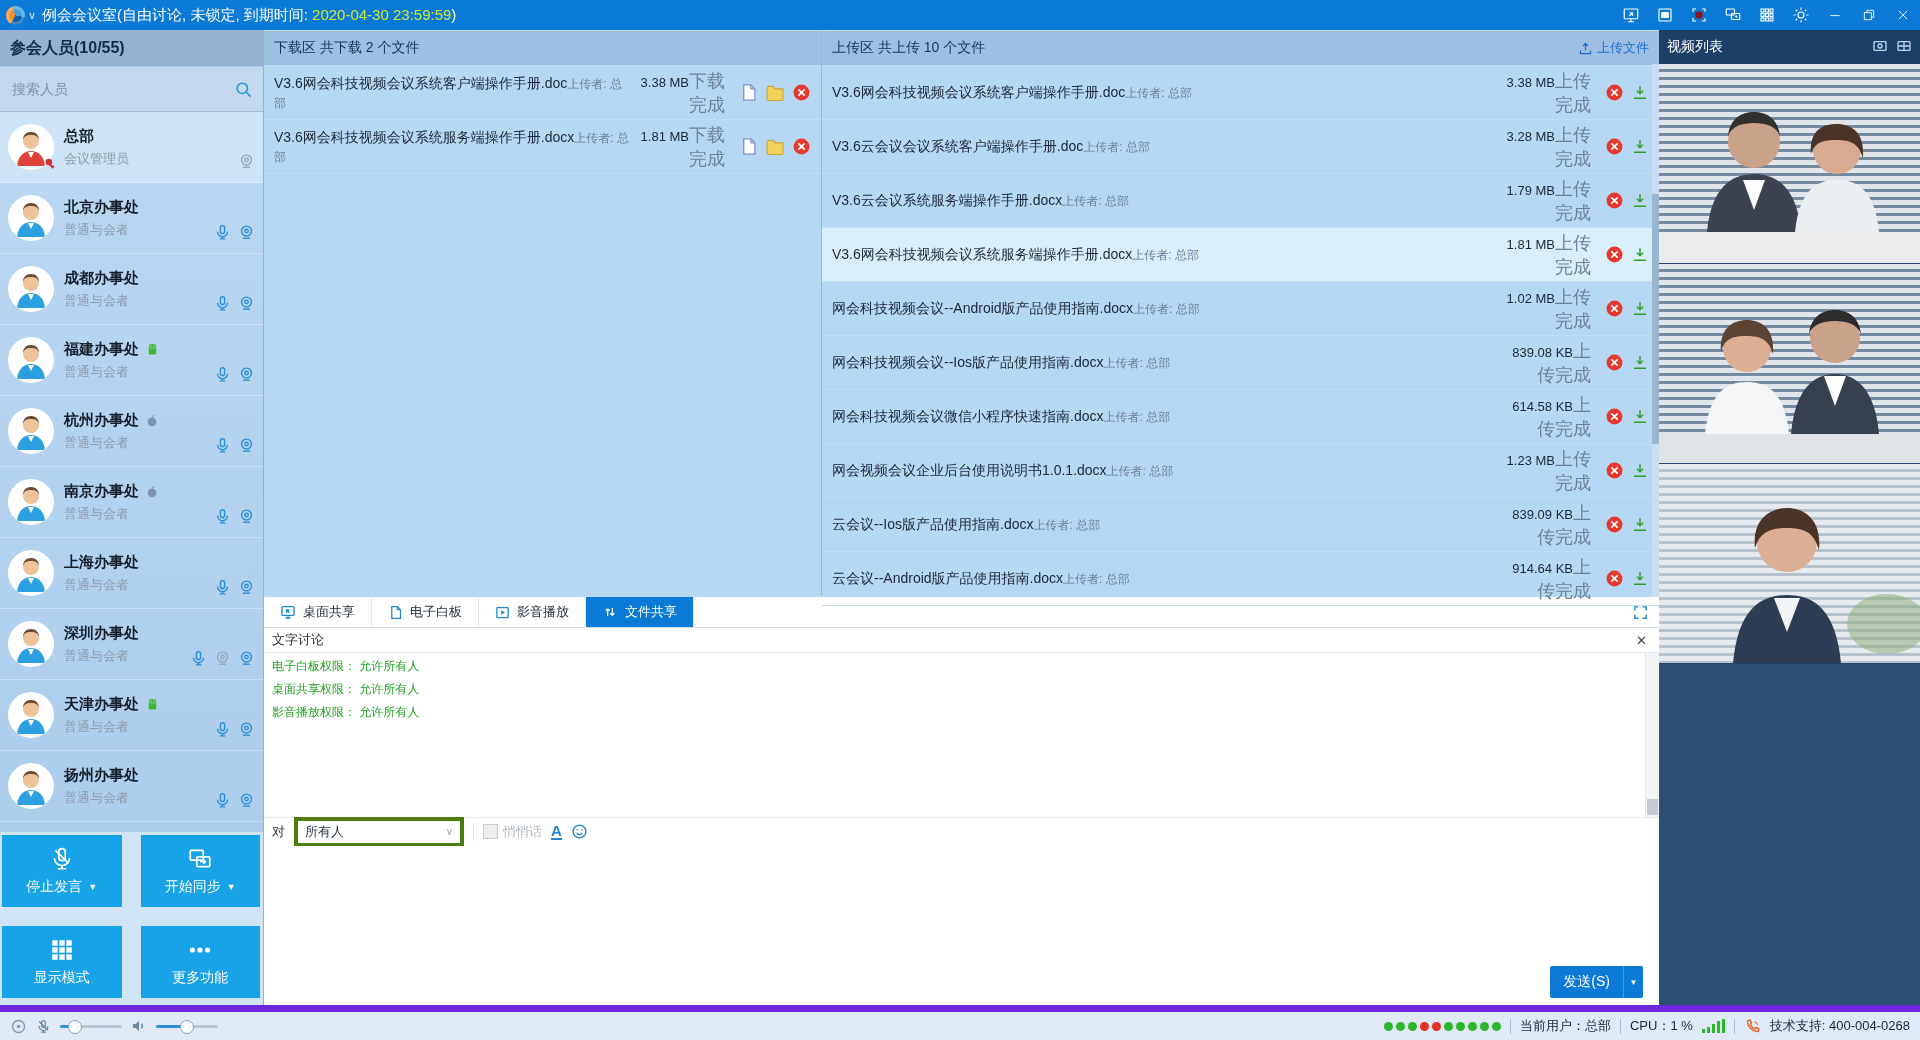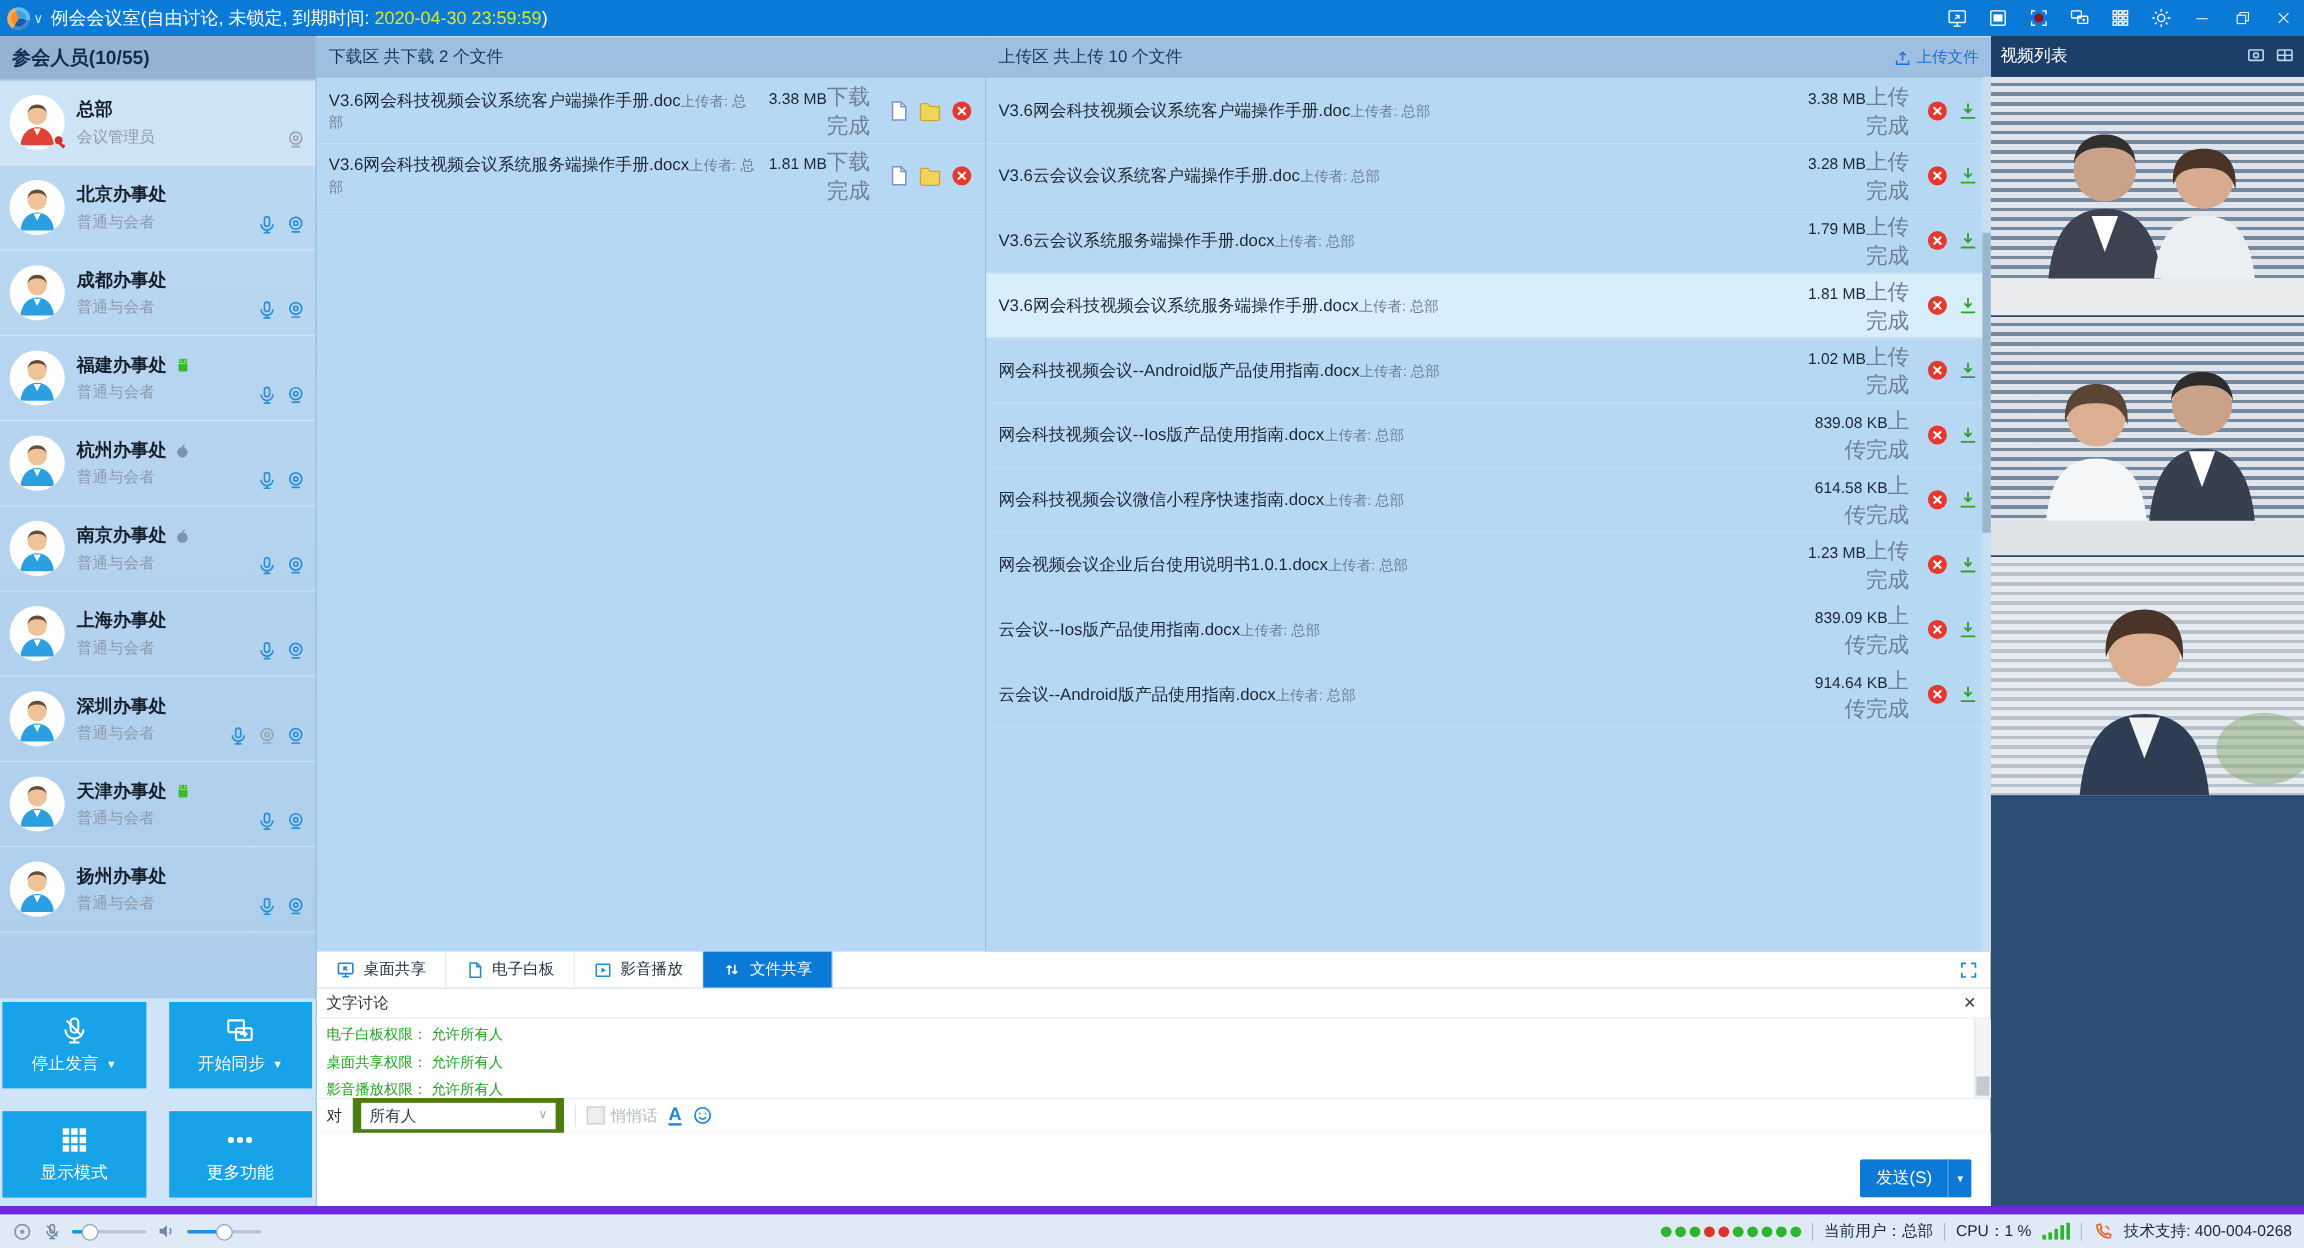--- a/index.html
+++ b/index.html
@@ -40,21 +40,21 @@
   .p-icons{display:flex;align-items:center;gap:7px;align-self:flex-end;margin-bottom:12px;}
   
   .sb-buttons{flex:none;padding:3px 3px 7px 2px;display:grid;grid-template-columns:1fr 1fr;
               grid-auto-rows:72px;gap:19px;background:#cfe4f6;}
   .tile{background:#18a2e8;color:#fff;display:flex;flex-direction:column;align-items:center;justify-content:center;
         gap:6px;cursor:pointer;}
   .tile-label{font-size:14px;display:flex;align-items:center;gap:6px;}
   .tile-caret{font-size:9px;}
   
   .center{width:1395px;flex:none;display:flex;flex-direction:column;min-height:0;}
-  .files-row{height:763px;flex:none;display:flex;min-height:0;}
+  .files-row{height:567px;flex:none;display:flex;min-height:0;}
   .pane-header{height:34px;flex:none;background:#9dc0e2;border-bottom:1px solid #c6dcf0;border-top:1px solid #c9def2;
                display:flex;align-items:center;padding:0 10px;font-size:14px;color:#12365c;}
   .dl-pane{width:557px;flex:none;display:flex;flex-direction:column;border-right:1px solid #93badd;background:#b7d8f2;}
   .ul-pane{flex:1;display:flex;flex-direction:column;background:#b7d8f2;position:relative;}
   .file-row{height:53px;flex:none;display:flex;align-items:center;padding:0 10px;border-bottom:1px solid #c3ddf3;}
   .file-row.selected{background:#d9eefb;}
   .f-main{flex:1;min-width:0;}
   .f-name{font-size:14px;color:#1c2736;white-space:nowrap;overflow:hidden;}
   .f-sub{font-size:12px;color:#6d8095;margin-top:4px;}
   .f-size{width:92px;text-align:right;margin-right:14px;flex:none;}
@@ -75,21 +75,21 @@
   .chat-header{height:24px;flex:none;background:#fff;border-bottom:1px solid #e4eaf0;display:flex;align-items:center;
                padding:0 8px;font-size:13px;color:#333;}
   .chat-close{margin-left:auto;font-size:13px;color:#444;cursor:pointer;padding:0 4px;}
   .chat-msgs{flex:1;background:#fff;padding:2px 8px;position:relative;overflow:hidden;min-height:0;}
   .msg{font-size:12px;color:#21a321;line-height:23px;white-space:nowrap;}
   .chat-scroll{position:absolute;right:0;top:0;bottom:0;width:13px;background:#f2f4f6;border-left:1px solid #e2e6ea;}
   .chat-thumb{position:absolute;right:1px;bottom:2px;width:11px;height:16px;background:#c4cad2;}
   .chat-input-row{height:28px;flex:none;background:#fff;border-top:1px solid #e6ebf1;display:flex;align-items:center;
                   padding:0 8px;gap:9px;}
   .ci-label{font-size:13px;color:#333;}
-  .chat-select{width:148px;height:22px;border:7px solid #4d7c0f;background:#fff;display:flex;align-items:center;
+  .chat-select{width:148px;height:22px;border:4px solid #4d7c0f;background:#fff;display:flex;align-items:center;
                justify-content:space-between;padding:0 7px;font-size:13px;color:#2a3745;cursor:pointer;}
   .chev{color:#9aa8b6;font-size:10px;}
   .ci-sep{width:1px;height:18px;background:#dfe5ec;}
   .ckbox{width:13px;height:13px;border:1px solid #c8cdd4;background:#ededee;flex:none;}
   .ck-label{font-size:13px;color:#b3b9c0;margin-left:-4px;}
   .font-btn{color:#1e88d2;font-weight:bold;font-size:15px;border-bottom:2px solid #1e88d2;line-height:14px;cursor:pointer;}
   .editor{flex:1;background:#fff;position:relative;min-height:0;}
   .send-btn{position:absolute;right:16px;bottom:7px;display:flex;height:32px;border-radius:2px;overflow:hidden;cursor:pointer;}
   .send-main{background:#0b7ad6;color:#fff;font-size:14px;display:flex;align-items:center;padding:0 13px;}
   .send-caret{background:#0b7ad6;border-left:1px solid #4598e0;width:19px;display:flex;align-items:center;
@@ -189,20 +189,27 @@
             <path d="M5 5l14 14M19 5L5 19"></path>
           </svg>
         </span>
     </span>
   </div>
 
   <div class="content">
 
     <aside class="sidebar">
       <div class="sb-header">参会人员(10/55)</div>
+      <div class="sb-search">
+        <input placeholder="搜索人员" style="">
+        <svg width="19" height="19" viewBox="0 0 24 24" fill="none" stroke="#2196d3" stroke-width="2">
+            <circle cx="10.5" cy="10.5" r="6.5"></circle>
+            <path d="M15.5 15.5L21 21"></path>
+          </svg>
+      </div>
       <div class="sb-list">
 
           <div class="p-row selected">
             <span class="avatar">
               <svg width="44" height="44" viewBox="0 0 44 44">
                 <circle cx="22" cy="15" r="8" fill="#eec39a"></circle>
                 <path d="M22 6c-5 0-8 3.5-8 8 1-4 4-5 8-5s7 1 8 5c0-4.5-3-8-8-8z" fill="#6b4a34"></path>
                 <path d="M8 40c1-10 7-15 14-15s13 5 14 15z" fill="#e04438"></path>
                 <path d="M19 26h6l-3 6z" fill="#fff"></path>
               </svg>

